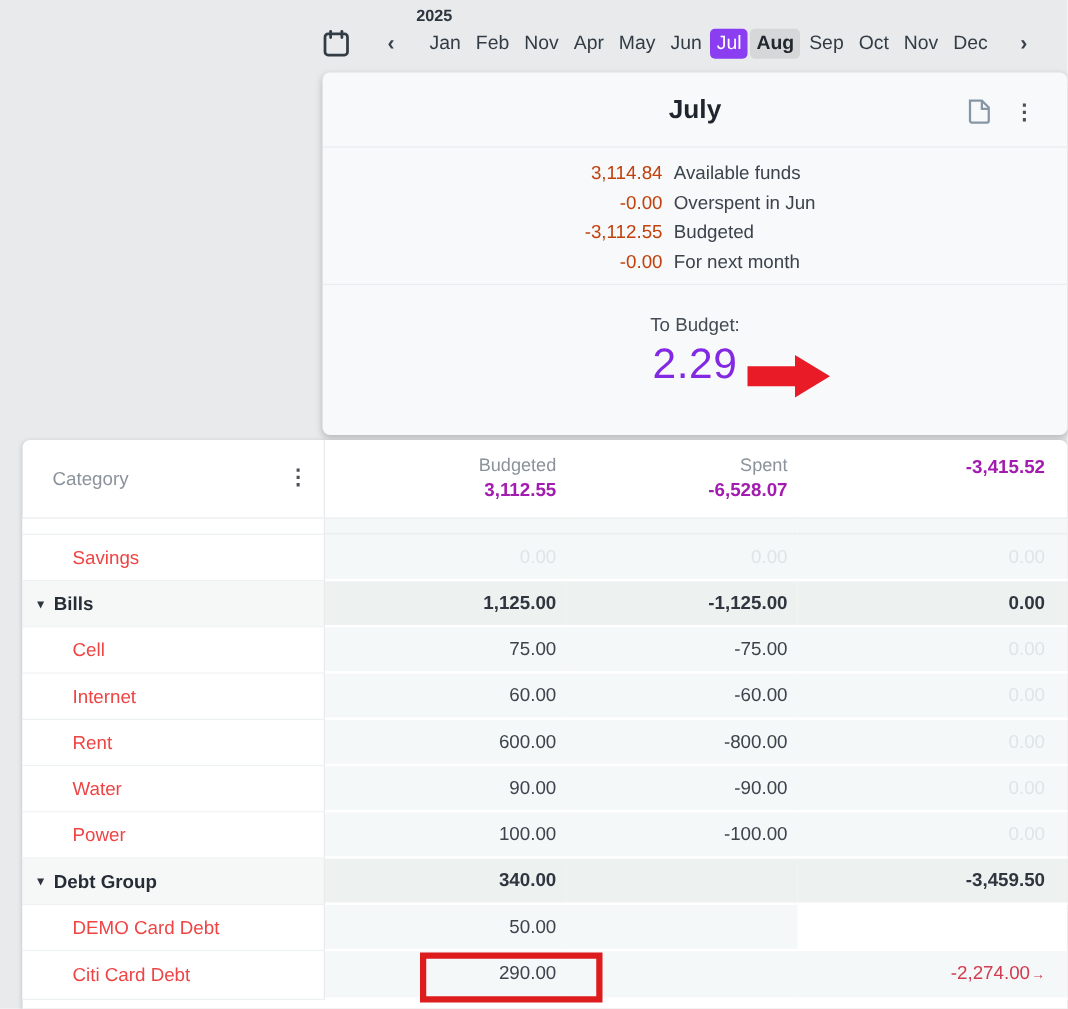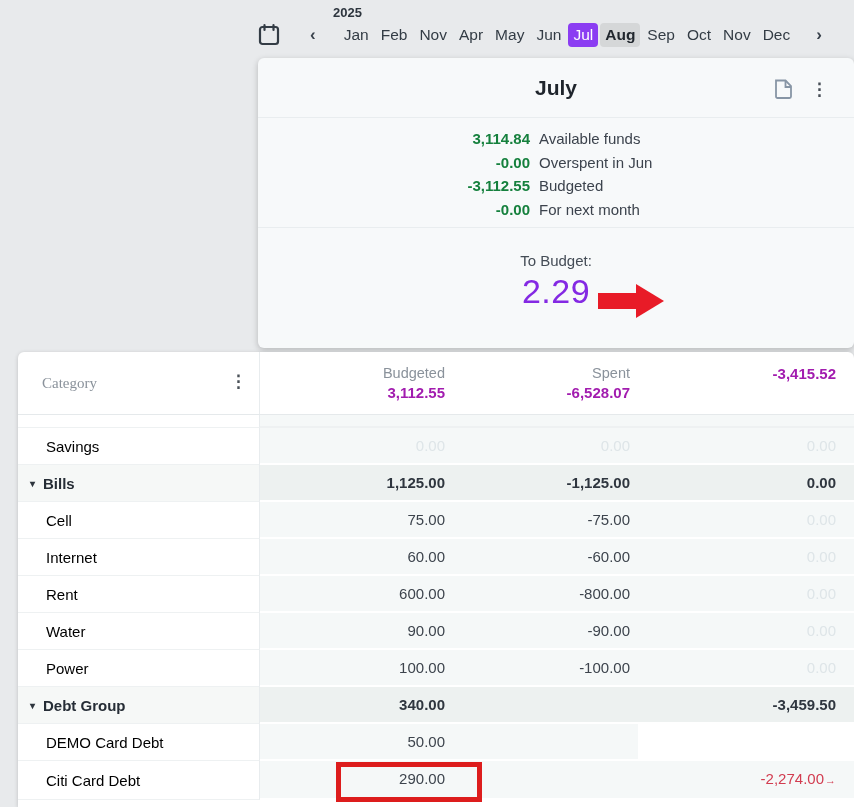--- a/index.html
+++ b/index.html
@@ -45,21 +45,21 @@
     position:relative; height:60px; display:flex; align-items:center; justify-content:center;
     border-bottom:1px solid #e9edef;
   }
   .card-title { font-size:21px; font-weight:bold; color:#1f252c; }
   .card-icons { position:absolute; right:26px; top:21px; display:flex; align-items:center; gap:18px; }
   .doc-icon { cursor:pointer; display:flex; }
   .kebab-icon { font-size:17px; color:#474e56; cursor:pointer; font-weight:bold; line-height:20px; }
 
   .summary { padding:9px 0 6px 0; border-bottom:1px solid #e9edef; }
   .sumrow { display:flex; line-height:23.5px; font-size:15px; }
-  .sumrow .amt { width:272px; text-align:right; font-weight:bold; color:#15803d; }
+  .sumrow .amt { width:272px; text-align:right; font-weight:normal; color:#c2410c; }
   .sumrow .lbl { padding-left:9px; color:#3c434d; }
 
   .tobudget { text-align:center; padding-top:24px; position:relative; }
   .tb-label { font-size:15px; color:#444c56; }
   .tb-value { font-size:34px; color:var(--tbPurple); margin-top:3px; letter-spacing:0.5px; }
 
   
   .annot-arrow {
     position:absolute; left:340px; top:226px; width:66px; height:34px;
     pointer-events:none;
@@ -77,34 +77,34 @@
   .budget-table {
     position:absolute; left:18px; top:352px; right:0; bottom:0;
     background:#ffffff; border-radius:6px 6px 0 0;
     box-shadow:0 1px 4px rgba(0,0,0,0.18);
   }
   .t-grid { display:grid; grid-template-columns:242px 193px 185px 1fr; }
   .t-header { height:63px; border-bottom:1px solid #e5e9eb; }
   .t-header .h-cat {
     position:relative; border-right:1px solid #e8ecee;
     display:flex; align-items:center; padding-left:24px;
-    font-size:15px; color:#8a929b;font-family:Liberation Serif, serif;
+    font-size:15px; color:#8a929b;
   }
   .h-cat .kebab-icon { position:absolute; right:12px; top:20px; color:#4a5158; }
   .h-col { text-align:right; padding:12px 8px 0 0; }
   .h-col.balance { padding-right:18px; }
   .h-col .h-label { font-size:14.5px; color:#8a929b; line-height:19px; }
   .h-col .h-total { font-size:15px; font-weight:bold; color:#a21caf; line-height:19px; }
 
   .t-rows { position:relative; }
   .trow { height:37px; }
   .trow .cat {
     background:#ffffff; border-right:1px solid #e8ecee; border-bottom:1px solid #eef1f2;
-    display:flex; align-items:center; padding-left:28px;
-    font-size:15px; color:#000000; cursor:pointer;
+    display:flex; align-items:center; padding-left:40px;
+    font-size:15px; color:#ef4444; cursor:pointer;
   }
   .trow .cell {
     background:#f5f8f8; border-bottom:2px solid #ffffff;
     text-align:right; line-height:35px; font-size:15px; color:#3d444d;
     padding-right:8px; cursor:pointer; position:relative;
   }
   .trow .cell.balance { padding-right:18px; }
   .trow.group .cat { background:#f6f8f7; font-weight:bold; color:#262d36; padding-left:12px; }
   .trow.group .cell { background:#edf1f0; font-weight:bold; color:#2f363f; }
   .tri { font-size:10px; color:#2e353e; margin-right:8px; }

